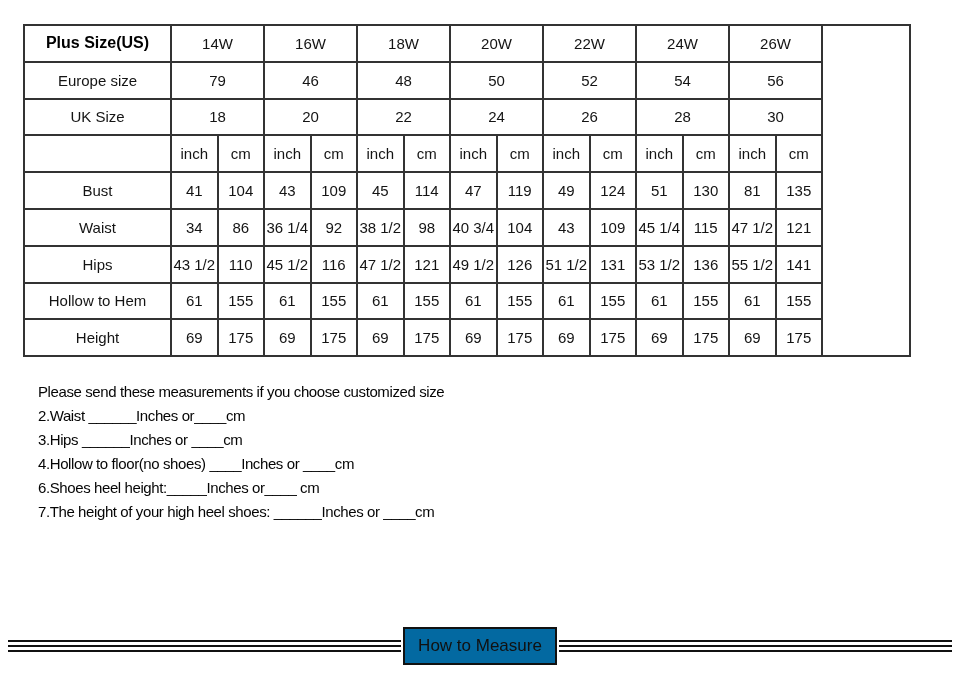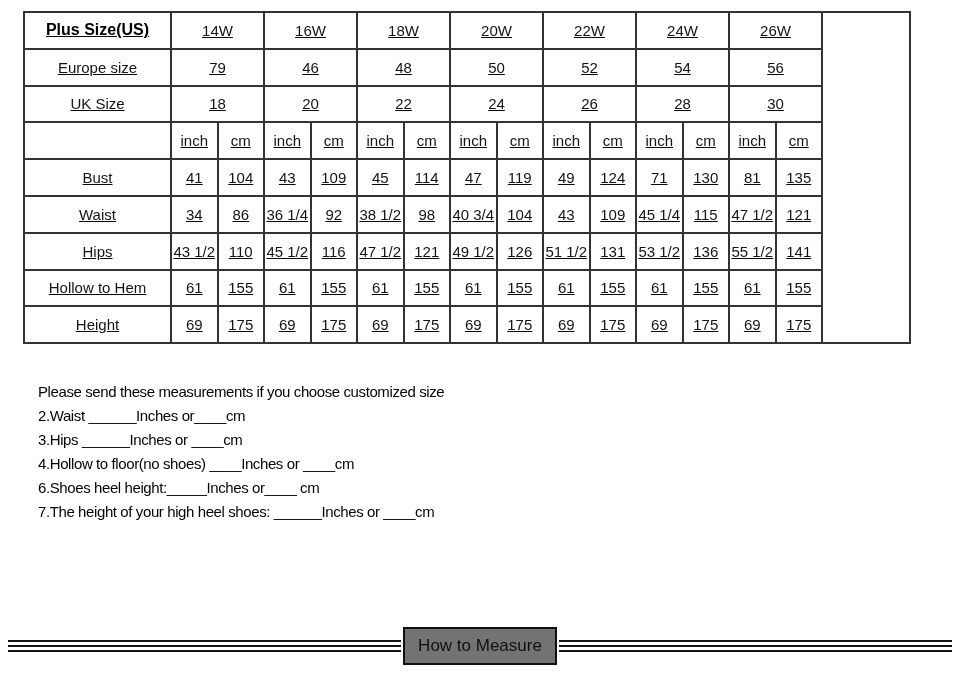--- a/index.html
+++ b/index.html
@@ -7,22 +7,22 @@
     width: 960px; height: 699px;
     font-family: "Liberation Sans", sans-serif;
     color: #0a0a0a;
     position: relative;
     overflow: hidden;
   }
   .page { position: relative; width: 960px; height: 699px; }
 
   
   table.size-chart {
-    position: absolute; left: 23px; top: 11px;
-    border-collapse: collapse; table-layout: fixed; text-decoration: underline;
+    position: absolute; left: 23px; top: 24px;
+    border-collapse: collapse; table-layout: fixed;
   }
   table.size-chart td {
     border: 2px solid #333333;
     text-align: center; vertical-align: middle;
     font-size: 15px; height: 34.8px; padding: 0;
     white-space: nowrap; overflow: hidden;
     color: #141414;
   }
   table.size-chart td.lbl-bold { font-weight: bold; font-size: 16px; color: #000; }
   table.size-chart td.filler { border-left: 2px solid #333333; }
@@ -49,21 +49,21 @@
       transparent 7px, transparent 10px,
       #111 10px, #111 12px);
   }
   .triple-line.left  { margin-left: 8px; }
   .triple-line.right { margin-right: 8px; }
   .measure-box {
     border: 2px solid #111;
     padding: 7px 13px;
     font-size: 17px;
     margin: 1px 2px;
-    background: #737373;
+    background: #0369a1;
     white-space: nowrap;
     color: #111;
   }
 </style>
 </head>
 <body>
 
 <div class="page">
 
   <table class="size-chart">
@@ -139,21 +139,21 @@
           <td>41</td>
           <td>104</td>
           <td>43</td>
           <td>109</td>
           <td>45</td>
           <td>114</td>
           <td>47</td>
           <td>119</td>
           <td>49</td>
           <td>124</td>
-          <td>71</td>
+          <td>51</td>
           <td>130</td>
           <td>81</td>
           <td>135</td>
         </tr>
         <tr>
           <td>Waist</td>
           <td>34</td>
           <td>86</td>
           <td>36 1/4</td>
           <td>92</td>

